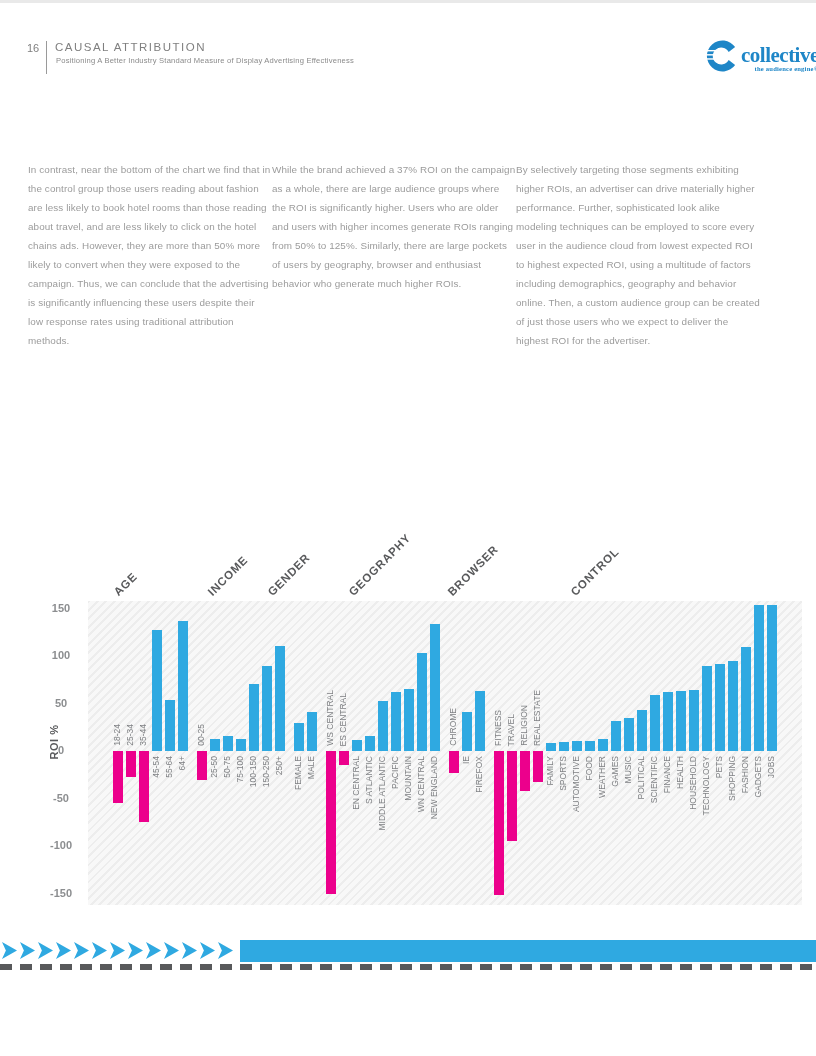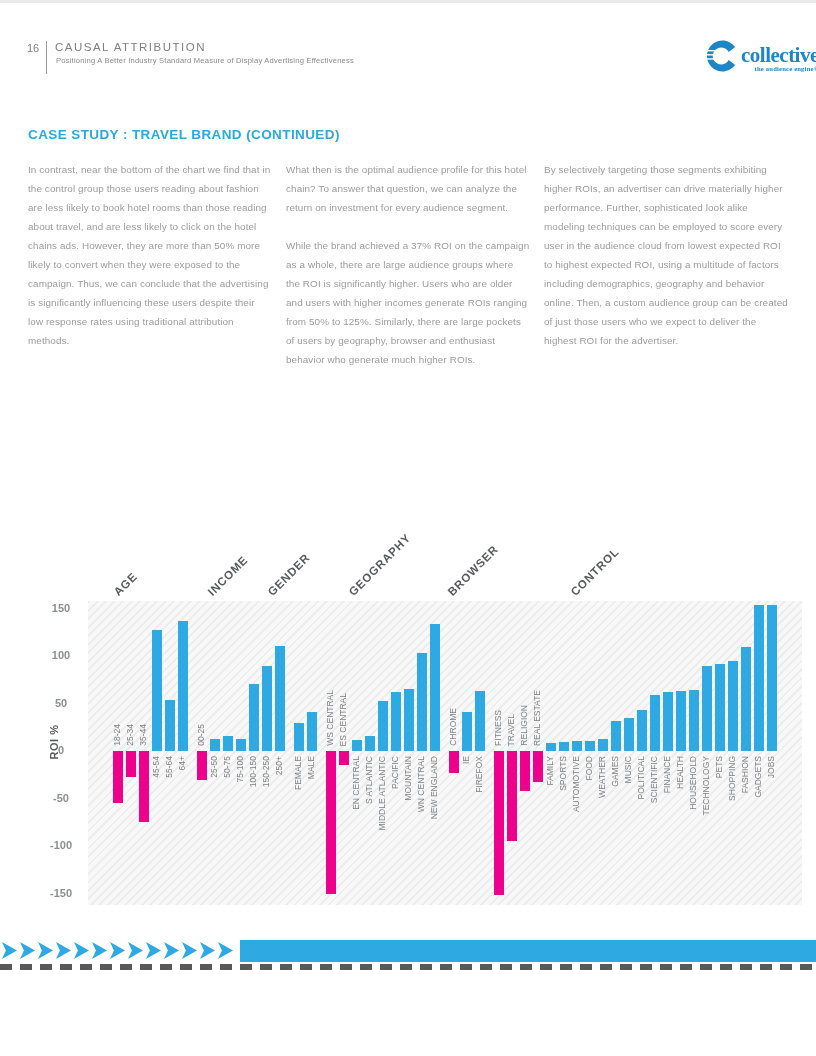--- a/index.html
+++ b/index.html
@@ -15,21 +15,21 @@
   .logo{position:absolute;left:705px;top:36px;display:flex;align-items:center;font-family:Liberation Serif, serif;}
   .logo .ltext{margin-left:4px;}
   .brand{font-size:21px;font-weight:bold;color:#1e86c7;letter-spacing:-0.5px;line-height:22px;}
   .tagline{font-size:6.6px;font-weight:bold;color:#1e86c7;text-align:right;margin-top:-1px;letter-spacing:0.2px;}
 
   
   .stitle{position:absolute;left:28px;top:124px;font-size:13.5px;font-weight:bold;
           color:#29a9e2;letter-spacing:0.4px;}
 
   
-  .cols{position:absolute;left:28px;top:157px;width:762px;display:flex;gap:14px;}
+  .cols{position:absolute;left:28px;top:157px;width:762px;display:flex;}
   .col{width:244px;}
   .col p{margin:0 0 19px 0;font-size:9.9px;line-height:19px;color:#9b9b9b;letter-spacing:0.1px;}
 
   
   .chart{position:absolute;left:88px;top:528px;width:714px;height:390px;}
   .glabels{position:absolute;left:0;top:0;width:100%;height:70px;}
   .glabel{position:absolute;bottom:3px;font-size:11.5px;font-weight:bold;color:#58595b;
           letter-spacing:0.8px;white-space:nowrap;transform:rotate(-45deg);transform-origin:0 100%;}
   .plot{position:absolute;left:0;top:70px;width:714px;height:304px;
         background:repeating-linear-gradient(135deg,#ededed 0px,#ededed 2px,#f8f8f8 2px,#f8f8f8 6px);}
@@ -69,28 +69,26 @@
         <rect x="0" y="16.0" width="12" height="1.5" fill="#ffffff"></rect>
         <rect x="0" y="20.4" width="13" height="1.5" fill="#ffffff"></rect>
       </svg>
     </span>
     <div class="ltext">
       <div class="brand">collective</div>
       <div class="tagline">the audience engine®</div>
     </div>
   </div>
 
-  <div class="stitle">CASE STUDY : TRAVEL BRAND  (CONTINUED)</div>
 
   <div class="cols" id="columns">
       <div class="col">
         <p>In contrast, near the bottom of the chart we find that in the control group those users reading about fashion are less likely to book hotel rooms than those reading about travel, and are less likely to click on the hotel chains ads. However, they are more than 50% more likely to convert when they were exposed to the campaign. Thus, we can conclude that the advertising is significantly influencing these users despite their low response rates using traditional attribution methods.</p>
       </div>
       <div class="col">
-        <p>What then is the optimal audience profile for this hotel chain? To answer that question, we can analyze the return on investment for every audience segment.</p>
         <p>While the brand achieved a 37% ROI on the campaign as a whole, there are large audience groups where the ROI is significantly higher. Users who are older and users with higher incomes generate ROIs ranging from 50% to 125%. Similarly, there are large pockets of users by geography, browser and enthusiast behavior who generate much higher ROIs.</p>
       </div>
       <div class="col">
         <p>By selectively targeting those segments exhibiting higher ROIs, an advertiser can drive materially higher performance.  Further, sophisticated look alike modeling techniques can be employed to score every user in the audience cloud from lowest expected ROI to highest expected ROI, using a multitude of factors including demographics, geography and behavior online. Then, a custom audience group can be created of just those users who we expect to deliver the highest ROI for the advertiser.</p>
       </div>
     </div>
 
   <div class="chart">
     <div class="glabels" id="glabels">
         <div class="glabel" style="left: 32px;">AGE</div>

